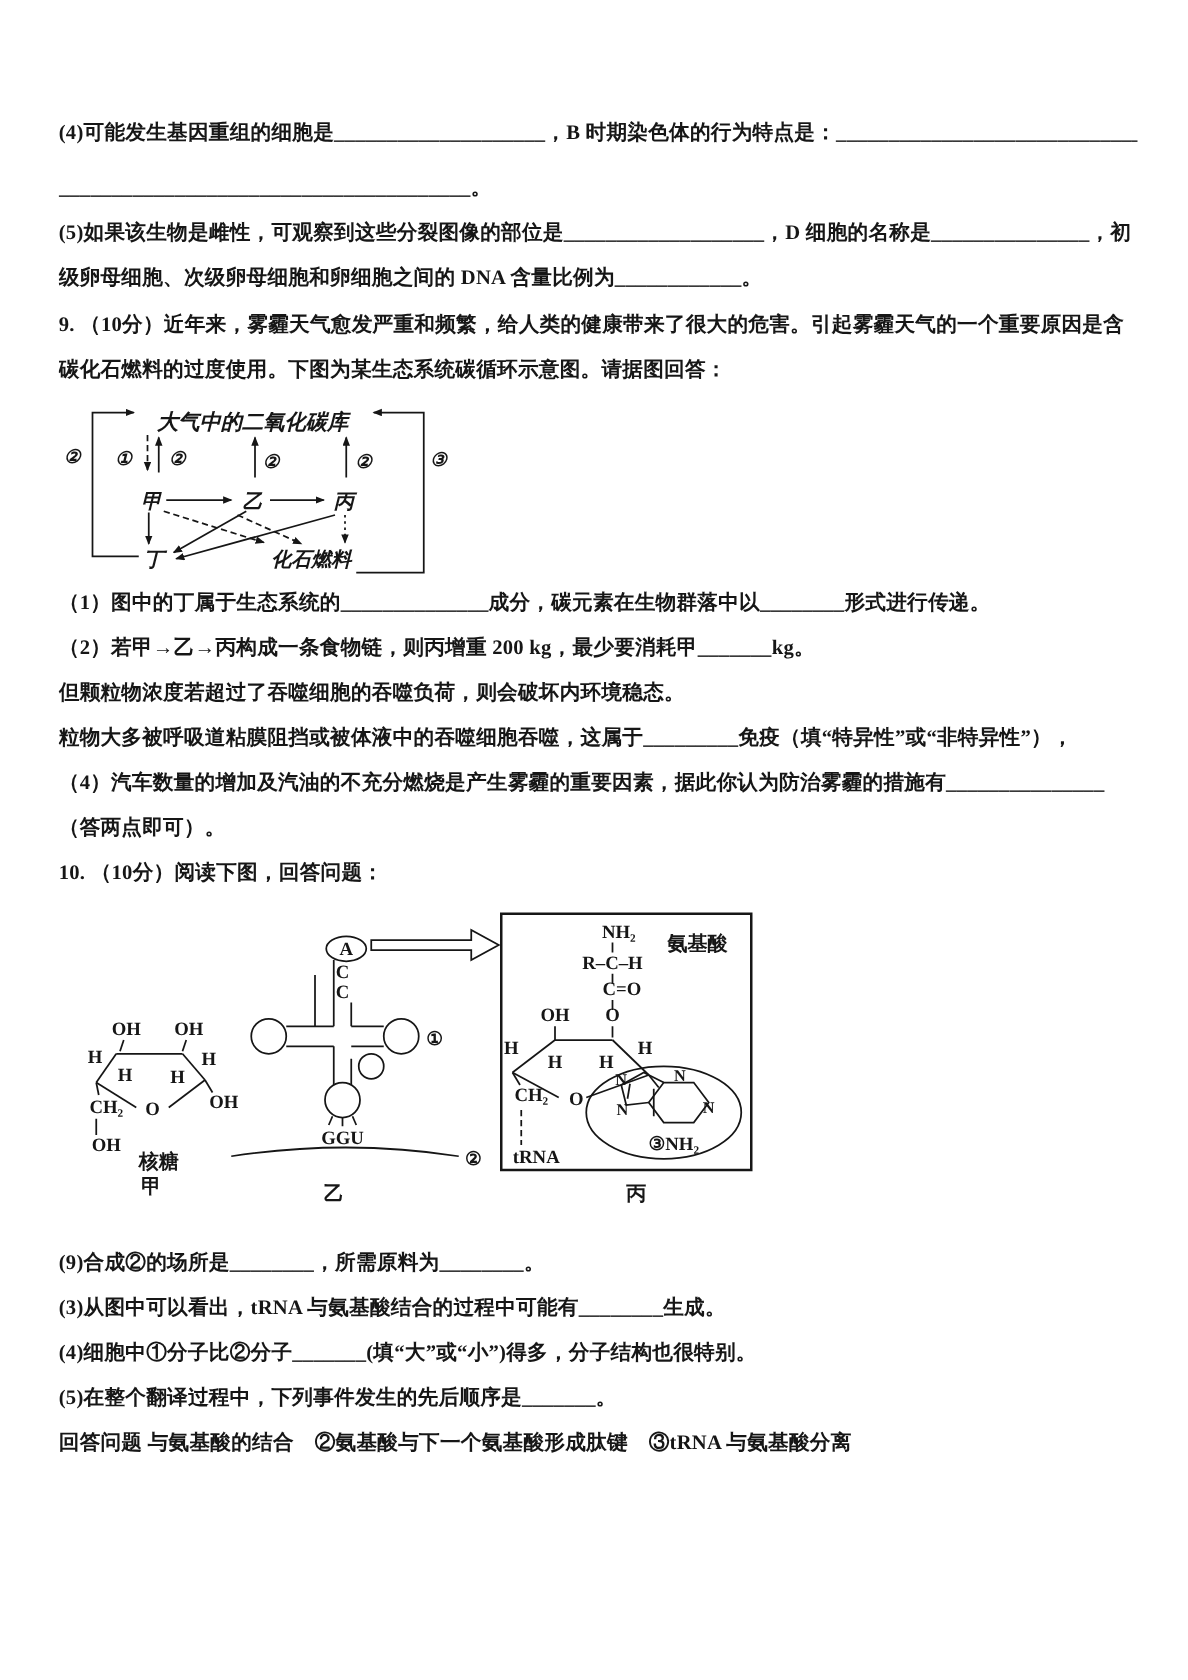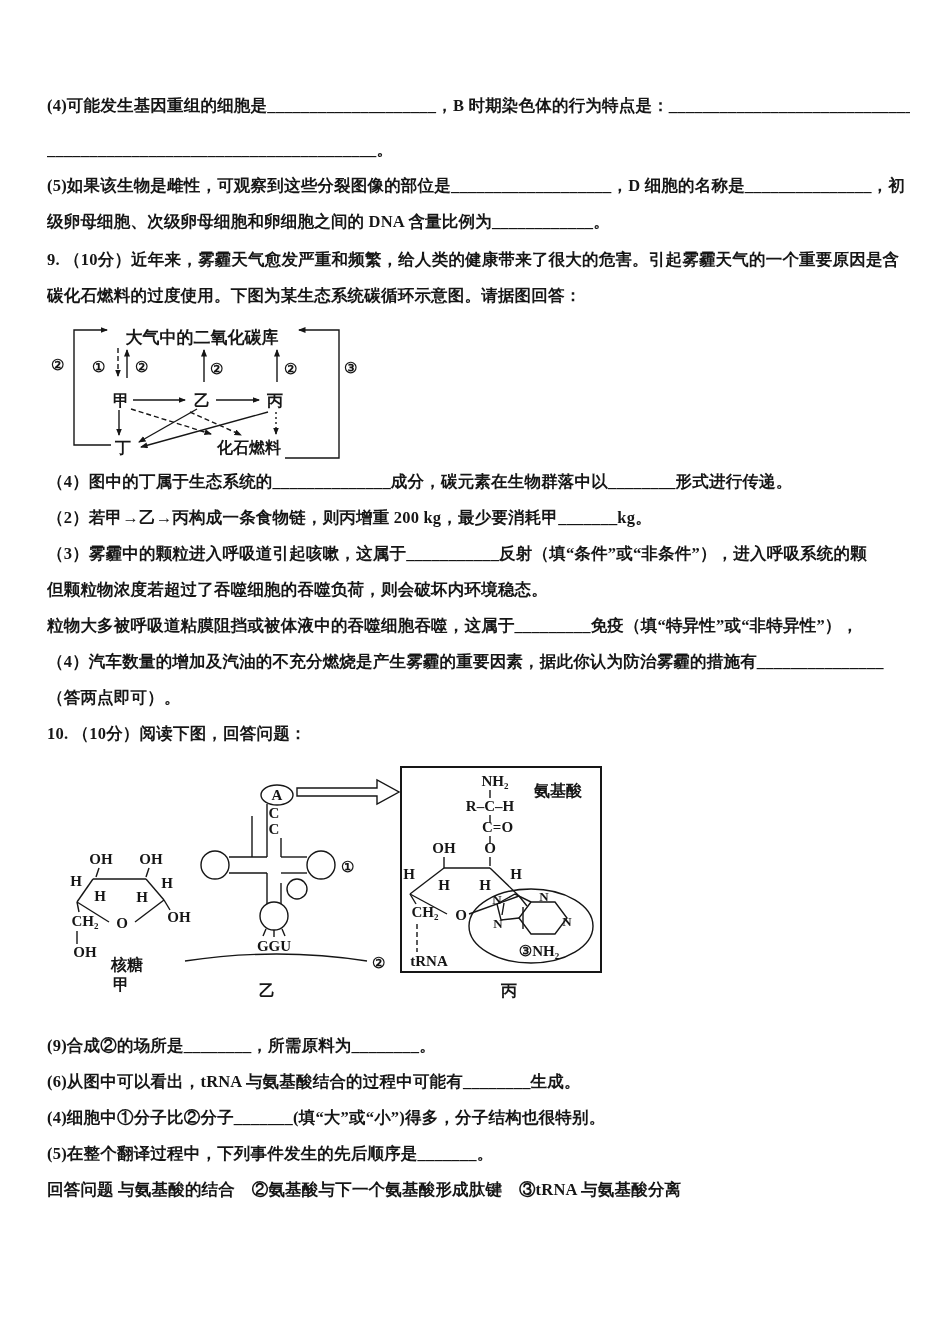--- a/index.html
+++ b/index.html
@@ -10,21 +10,21 @@
     -webkit-font-smoothing:antialiased;
   }
   .page{padding:88px 40px 0 47px;}
   p.line{
     margin:0;font-size:16.5px;line-height:36px;
     white-space:nowrap;overflow:hidden;letter-spacing:.2px;
   }
   p.gap-top{margin-top:8px;}
   p.gap-top-sm{margin-top:2px;}
   .fig{margin:0;padding:0;line-height:0;}
-  .fig-carbon{height:150px;}
+  .fig-carbon{height:150px;font-style:italic;}
   .fig-trna{height:250px;margin-top:2px;}
   .fig-trna svg{margin-left:-2px;}
   .q10-block{margin-top:24px;}
   svg{display:block;}
   svg text{fill:#161616;font-family:"Liberation Serif","DejaVu Serif",serif;font-weight:bold;}
   svg .lbl{font-size:16px;}
   svg .lbl-lg{font-size:17px;}
   svg .num{font-size:15px;}
   svg .chem{font-size:15px;}
   svg .chem-sm{font-size:13px;}
@@ -87,23 +87,22 @@
       <line class="dot" x1="229" y1="98" x2="229" y2="120" marker-end="url(#ah)"></line>
 
       <text class="lbl" x="76" y="139" text-anchor="middle">丁</text>
       <text class="lbl" x="202" y="139" text-anchor="middle">化石燃料</text>
 
       <polyline points="238,144 292,144 292,16 252,16" marker-end="url(#ah)"></polyline>
       <text class="num" x="297" y="59">③</text>
     </svg>
   </div>
 
-  <p class="line">（4）图中的丁属于生态系统的______________成分，碳元素在生物群落中以________形式进行传递。</p>
+  <p class="line">（1）图中的丁属于生态系统的______________成分，碳元素在生物群落中以________形式进行传递。</p>
   <p class="line">（2）若甲→乙→丙构成一条食物链，则丙增重 200 kg，最少要消耗甲_______kg。</p>
-  <p class="line">（3）雾霾中的颗粒进入呼吸道引起咳嗽，这属于___________反射（填“条件”或“非条件”），进入呼吸系统的颗</p>
   <p class="line">但颗粒物浓度若超过了吞噬细胞的吞噬负荷，则会破坏内环境稳态。</p>
   <p class="line">粒物大多被呼吸道粘膜阻挡或被体液中的吞噬细胞吞噬，这属于_________免疫（填“特异性”或“非特异性”），</p>
   <p class="line">（4）汽车数量的增加及汽油的不充分燃烧是产生雾霾的重要因素，据此你认为防治雾霾的措施有_______________</p>
   <p class="line">（答两点即可）。</p>
 
   <p class="line">10. （10分）阅读下图，回答问题：</p>
 
   <div class="fig fig-trna">
     <svg width="600" height="250" viewBox="0 0 600 250">
       <defs></defs>
@@ -212,19 +211,19 @@
         <text class="chem-sm" x="453" y="174" text-anchor="middle">N</text>
         <text class="chem" x="494" y="202" text-anchor="middle">③NH₂</text>
 
         <text class="lbl" x="464" y="242" text-anchor="middle">丙</text>
       </g>
     </svg>
   </div>
 
   <div class="q10-block">
     <p class="line">(9)合成②的场所是________，所需原料为________。</p>
-    <p class="line">(6)从图中可以看出，tRNA 与氨基酸结合的过程中可能有________生成。</p>
+    <p class="line">(3)从图中可以看出，tRNA 与氨基酸结合的过程中可能有________生成。</p>
     <p class="line">(4)细胞中①分子比②分子_______(填“大”或“小”)得多，分子结构也很特别。</p>
     <p class="line">(5)在整个翻译过程中，下列事件发生的先后顺序是_______。</p>
     <p class="line">回答问题 与氨基酸的结合　②氨基酸与下一个氨基酸形成肽键　③tRNA 与氨基酸分离</p>
   </div>
 
 </div>
 
 </body></html>

